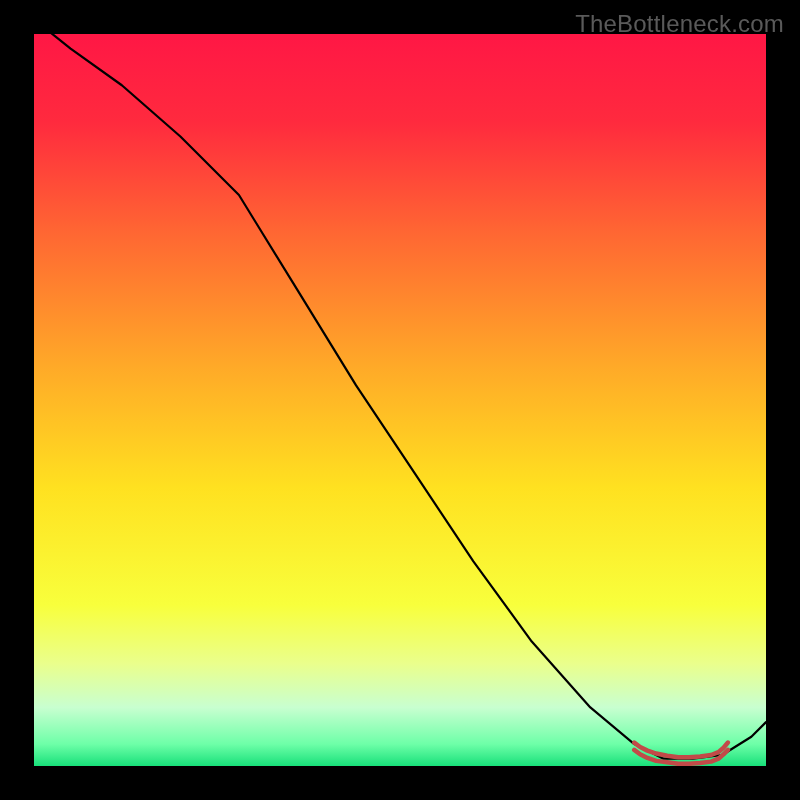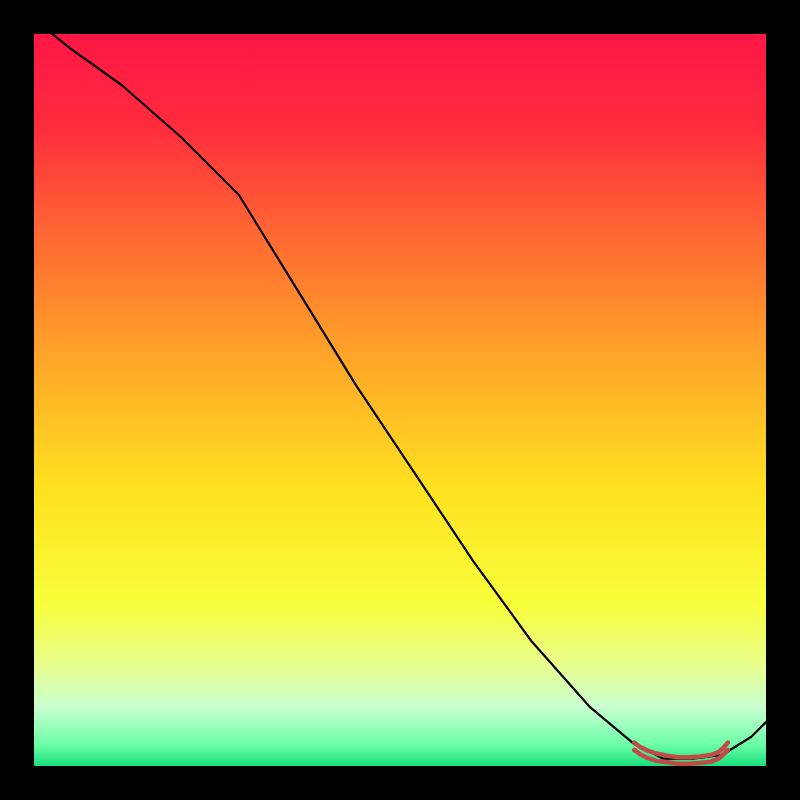--- a/index.html
+++ b/index.html
@@ -25,20 +25,21 @@
     left: 34px;
     top: 34px;
     width: 732px;
     height: 732px;
   }
   .plot svg { width: 100%; height: 100%; display: block; }
 </style>
 </head>
 <body>
 <div class="frame">
+  <div class="watermark">TheBottleneck.com</div>
   <div class="plot">
     <svg id="chart-svg" viewBox="0 0 732 732" preserveAspectRatio="none">
         <defs>
           <linearGradient id="bg-grad" x1="0" y1="0" x2="0" y2="1">
             <stop offset="0.0%" stop-color="#ff1745"></stop>
             <stop offset="12.0%" stop-color="#ff2a3e"></stop>
             <stop offset="28.0%" stop-color="#ff6a32"></stop>
             <stop offset="45.0%" stop-color="#ffa828"></stop>
             <stop offset="62.0%" stop-color="#ffe120"></stop>
             <stop offset="78.0%" stop-color="#f8ff3c"></stop>

